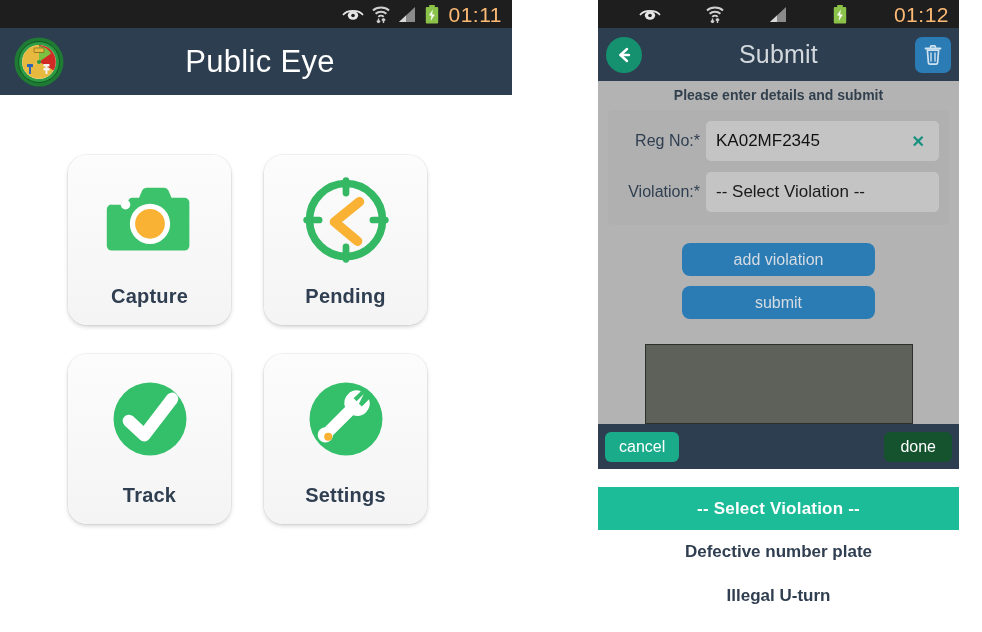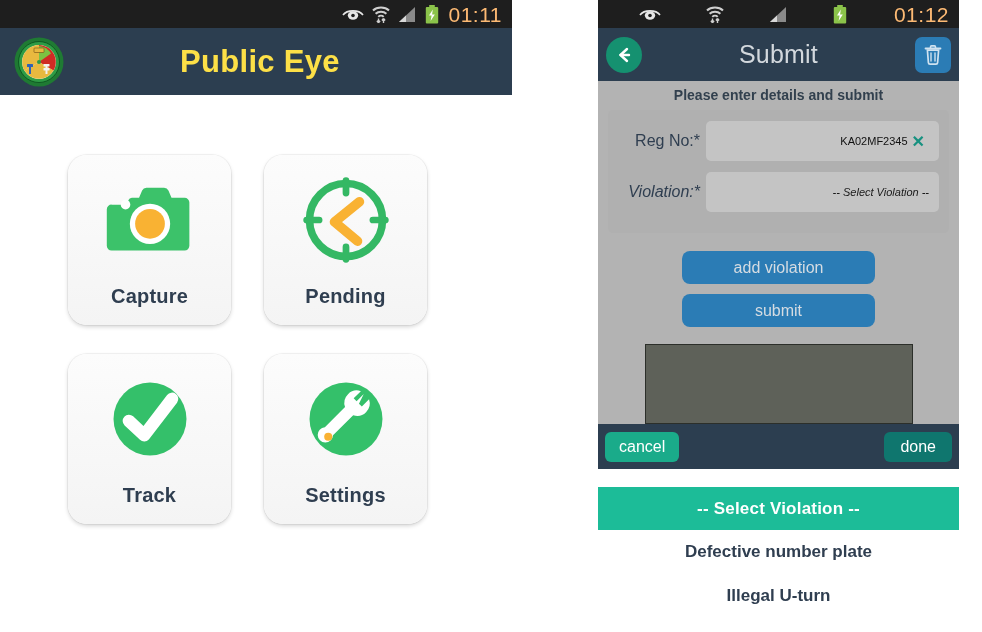--- a/index.html
+++ b/index.html
@@ -31,22 +31,22 @@
     background: #2c3e50;
     display: flex; align-items: center;
   }
 
   
   #left-phone { position: absolute; left: 0; top: 0; width: 512px; height: 632px; background: #ffffff; }
   #left-phone .statusbar { width: 512px; }
   #left-appbar { top: 28px; width: 512px; height: 67px; }
   #left-logo { width: 50px; height: 50px; margin-left: 14px; flex: 0 0 auto; }
   #left-title {
-    flex: 1; text-align: center; color: #fde047;
-    font-size: 31px; font-weight: 700; letter-spacing: .3px;
+    flex: 1; text-align: center; color: #ffffff;
+    font-size: 31px; font-weight: 400; letter-spacing: .3px;
     margin-right: 56px;
   }
 
   .grid {
     position: absolute; left: 68px; top: 155px;
     width: 376px;
   }
   .grid-row { display: flex; gap: 33px; margin-bottom: 29px; }
   .tile {
     width: 163px; height: 170px;
@@ -90,32 +90,32 @@
     height: 27px; display: flex; align-items: center; justify-content: center;
     color: #32404e; font-size: 14px; font-weight: bold;
   }
   #form-card {
     margin: 2px 10px 0 10px;
     background: #b0b0b0;
     border-radius: 5px;
     padding: 11px 10px 13px 10px;
   }
   .field-row { display: flex; align-items: center; gap: 6px; margin-bottom: 11px; }
-  .field-row:last-child { margin-bottom: 8px; font-style: italic; }
+  .field-row:last-child { margin-bottom: 0; }
   .field-label {
     width: 82px; text-align: right; flex: 0 0 auto;
     color: #2f3e50; font-size: 16px;
   }
   .field-input {
     flex: 1; height: 40px; background: #c4c4c4;
     border-radius: 5px; border: none;
     display: flex; align-items: center; padding: 0 10px;
     position: relative;
   }
-  .field-value { color: #111; font-size: 11px; flex: 1; text-align: right; }
+  .field-value { color: #111; font-size: 17px; flex: 1; }
   .field-value.placeholder { color: #1a1a1a; }
   #clear-reg {
     color: #179180; font-weight: bold; font-size: 16px;
     background: none; border: none; cursor: pointer; padding: 0 4px;
   }
 
   .form-btn {
     display: block; width: 193px; height: 33px; margin: 0 auto 10px auto;
     background: #2b7cb5; border: none; border-radius: 8px;
     color: #d5dce2; font-size: 16px; cursor: pointer;
@@ -133,21 +133,21 @@
     position: absolute; left: 0; top: 424px; width: 361px; height: 45px;
     background: #2c3e50; display: flex; align-items: center;
     justify-content: space-between; padding: 0 7px;
   }
   #cancel-btn {
     background: #1aab8a; color: #fff; border: none;
     border-radius: 6px; padding: 6px 14px; font-size: 16px; cursor: pointer;
     font-family: "Liberation Sans", sans-serif;
   }
   #done-btn {
-    background: #0f766e; color: #fff; border: none;
+    background: #14532d; color: #fff; border: none;
     border-radius: 6px; padding: 6px 16px; font-size: 16px; cursor: pointer;
     font-family: "Liberation Sans", sans-serif;
   }
 
   #dropdown { position: absolute; left: 0; top: 487px; width: 361px; background: #fff; }
   #dropdown-header {
     height: 43px; background: #1cbc98; color: #ffffff;
     display: flex; align-items: center; justify-content: center;
     font-size: 17px; font-weight: bold; letter-spacing: .2px;
   }

